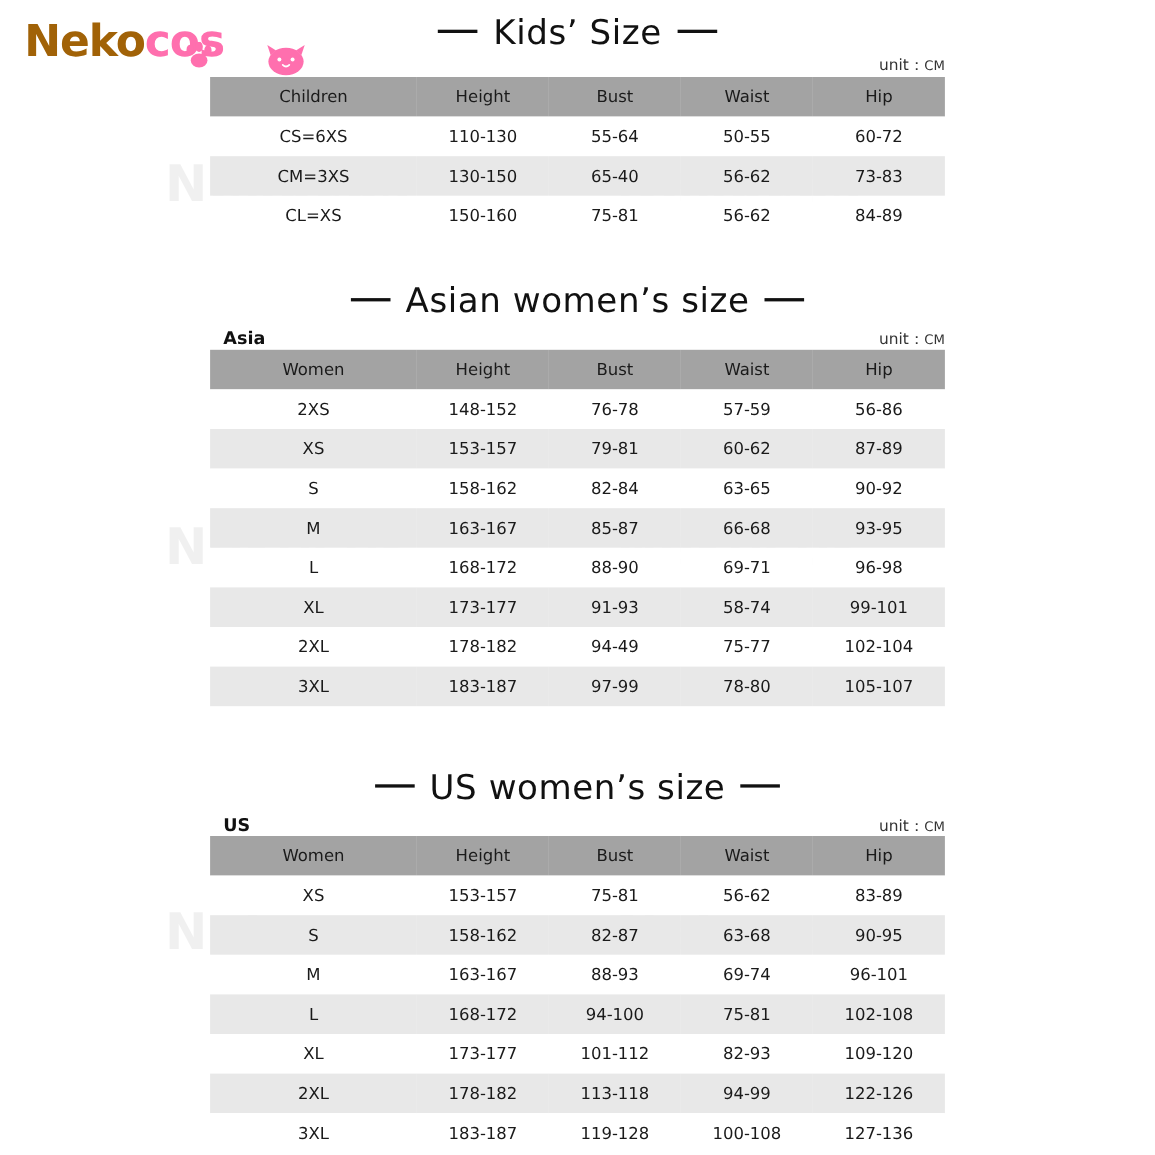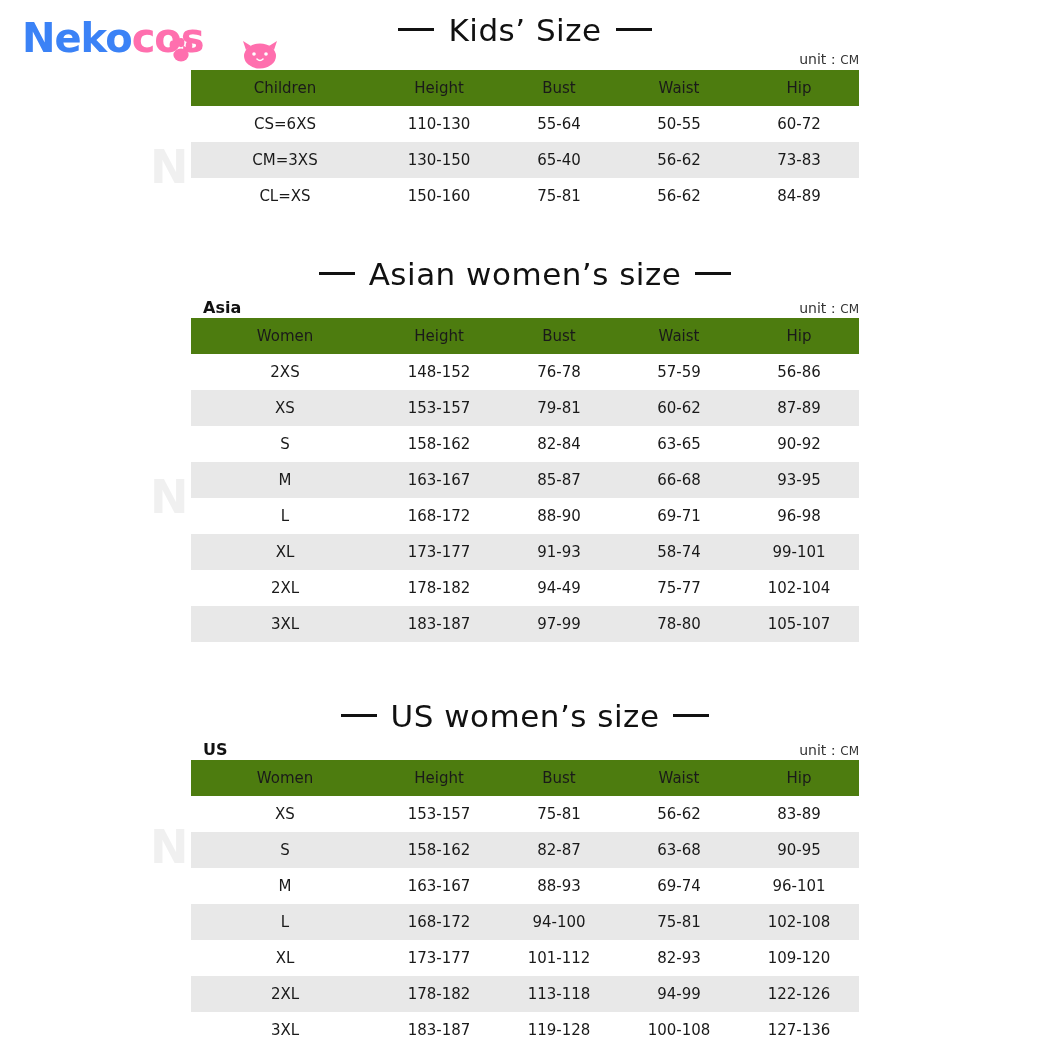--- a/index.html
+++ b/index.html
@@ -21,21 +21,21 @@
     position: absolute;
     left: 22px;
     top: 18px;
     font-size: 40px;
     font-weight: bold;
     letter-spacing: -1px;
     line-height: 1;
     white-space: nowrap;
     z-index: 5;
   }
-  .logo .neko { color: #3b82f6; margin-top: 48px; }
+  .logo .neko { color: #a16207; margin-top: 48px; }
   .logo .cos  { color: #ff6fae; }
   .paw {
     position: absolute;
     left: 166px;
     top: 38px;
     width: 30px;
     height: 26px;
     z-index: 6;
   }
   .cat-face {
@@ -112,21 +112,21 @@
   table.size td {
     text-align: center;
     font-weight: normal;
     font-size: 15px;
     color: #1a1a1a;
     padding: 0;
     height: 36px;
     vertical-align: middle;
   }
   table.size thead th {
-    background: #4d7c0f;
+    background: #a3a3a3;
   }
   table.size tbody tr:nth-child(odd) td {
     background: #ffffff;
   }
   table.size tbody tr:nth-child(even) td {
     background: #e8e8e8;
   }
   
   table.size col.c0 { width: 188px; }
   table.size col.c1 { width: 120px; }

